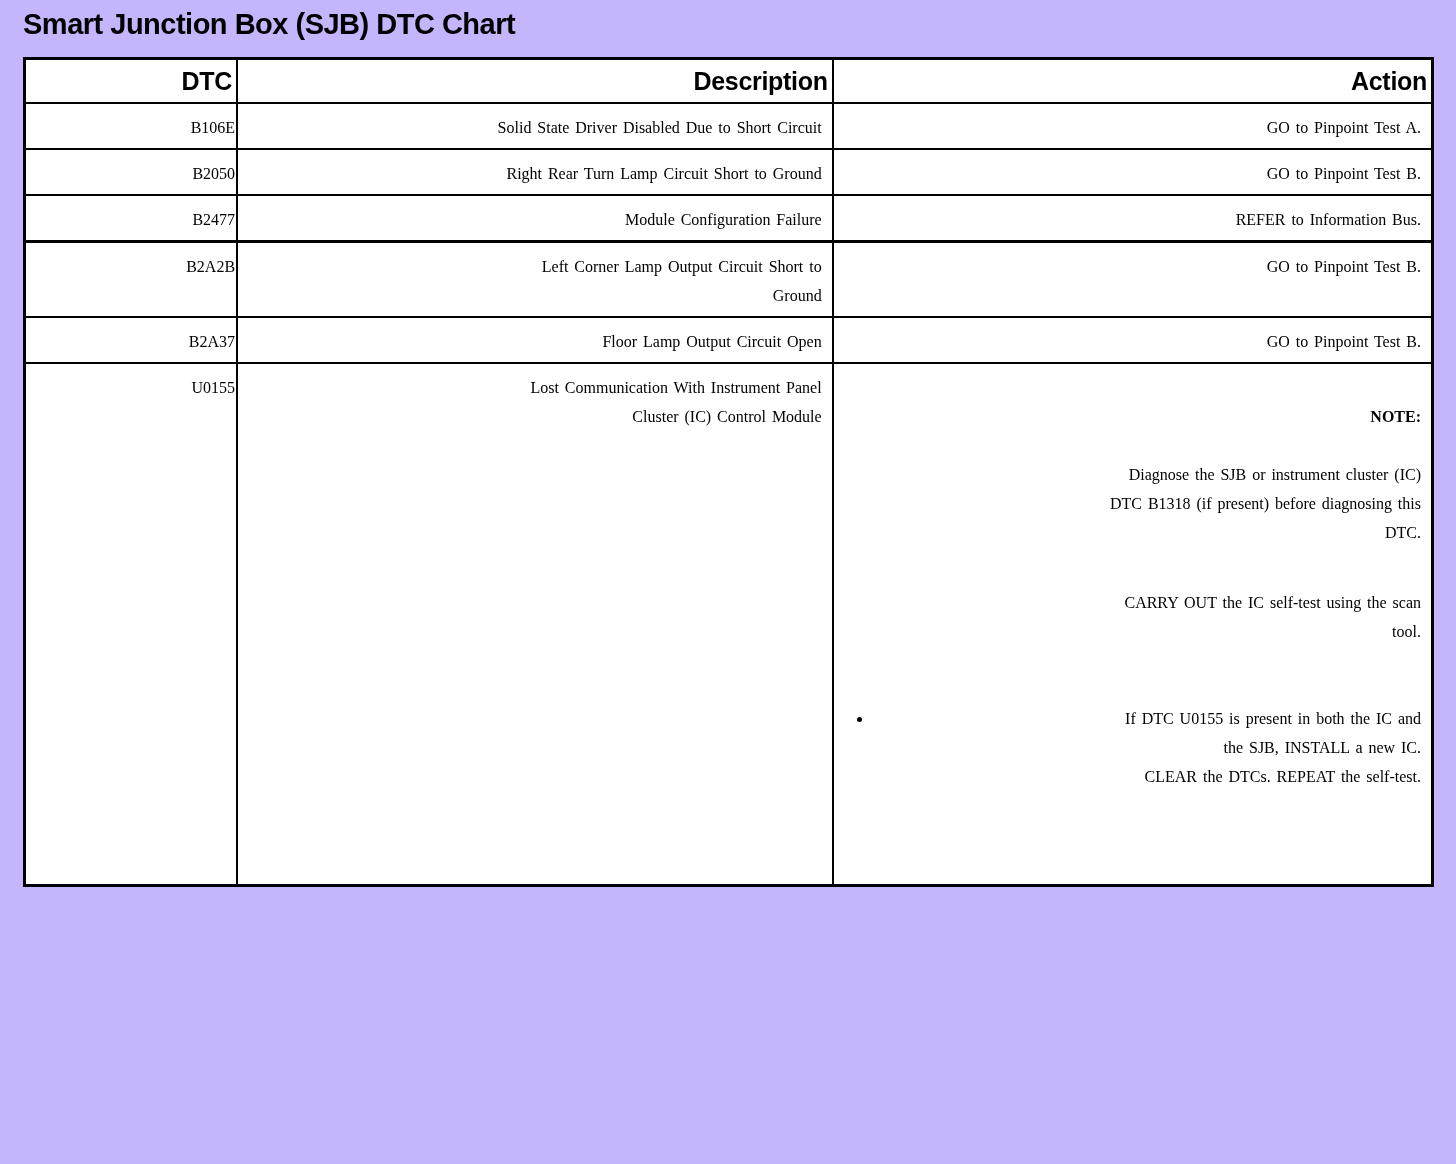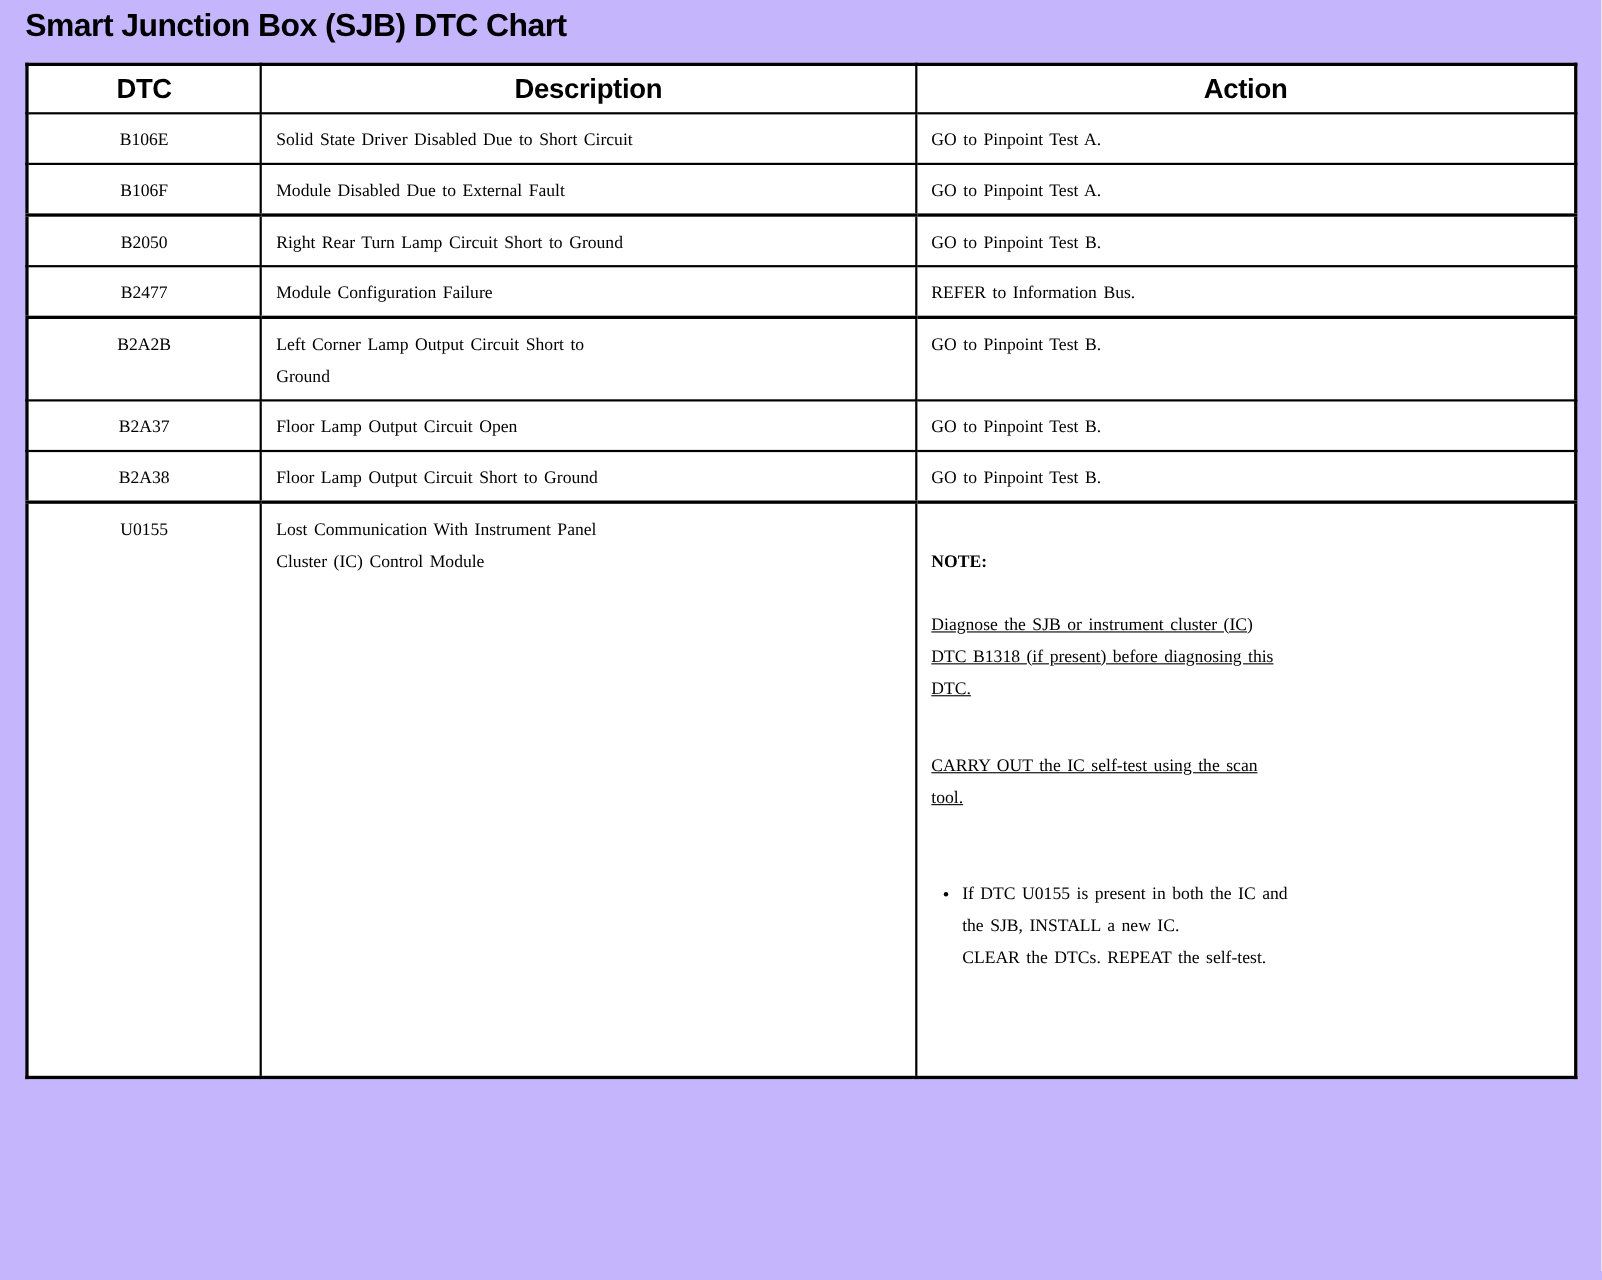--- a/index.html
+++ b/index.html
@@ -39,20 +39,21 @@
   }
   table.dtc-table col.c-dtc  { width: 15.1%; }
   table.dtc-table col.c-desc { width: 42.3%; }
   table.dtc-table col.c-act  { width: 42.6%; }
 
   table.dtc-table th,
   table.dtc-table td {
     border: 2px solid #000;
     vertical-align: top;
     box-sizing: border-box;
+    text-align: right;
   }
   table.dtc-table { border: 3px solid #000; }
   table.dtc-table tr.group-end th,
   table.dtc-table tr.group-end td { border-bottom-width: 3px; }
 
   th.col-header {
     font-family: "Liberation Sans", sans-serif;
     font-weight: 700;
     font-size: 25px;
     text-align: center;
@@ -79,21 +80,20 @@
   tr.r-tall td   { height: 45px; }
   tr.r-double td { height: 75px; }
   tr.r-note td   { height: 452px; }
 
   .note-label {
     font-weight: 700;
     font-family: "Liberation Serif", serif;
   }
   .note-text, .carry-text {
     white-space: pre-line;
-    text-decoration: underline;
   }
   .carry-text { margin-top: 12px; }
   ul.action-bullets {
     margin: 0;
     padding-left: 26px;
     list-style: disc;
   }
   ul.action-bullets li {
     white-space: pre-line;
     padding-left: 2px;
@@ -118,49 +118,39 @@
         <th class="col-header">Description</th>
         <th class="col-header">Action</th>
       </tr>
     </thead>
     <tbody>
       <tr class="r-single">
         <td class="dtc-cell">B106E</td>
         <td class="desc-cell">Solid State Driver Disabled Due to Short Circuit</td>
         <td class="act-cell">GO to Pinpoint Test A.</td>
       </tr>
-      <tr class="r-tall group-end">
-        <td class="dtc-cell">B106F</td>
-        <td class="desc-cell">Module Disabled Due to External Fault</td>
-        <td class="act-cell">GO to Pinpoint Test A.</td>
-      </tr>
       <tr class="r-tall">
         <td class="dtc-cell">B2050</td>
         <td class="desc-cell">Right Rear Turn Lamp Circuit Short to Ground</td>
         <td class="act-cell">GO to Pinpoint Test B.</td>
       </tr>
       <tr class="r-tall group-end">
         <td class="dtc-cell">B2477</td>
         <td class="desc-cell">Module Configuration Failure</td>
         <td class="act-cell">REFER to Information Bus.</td>
       </tr>
       <tr class="r-double">
         <td class="dtc-cell">B2A2B</td>
         <td class="desc-cell">Left Corner Lamp Output Circuit Short to
 Ground</td>
         <td class="act-cell">GO to Pinpoint Test B.</td>
       </tr>
       <tr class="r-tall">
         <td class="dtc-cell">B2A37</td>
         <td class="desc-cell">Floor Lamp Output Circuit Open</td>
-        <td class="act-cell">GO to Pinpoint Test B.</td>
-      </tr>
-      <tr class="r-single group-end">
-        <td class="dtc-cell">B2A38</td>
-        <td class="desc-cell">Floor Lamp Output Circuit Short to Ground</td>
         <td class="act-cell">GO to Pinpoint Test B.</td>
       </tr>
       <tr class="r-note">
         <td class="dtc-cell">U0155</td>
         <td class="desc-cell">Lost Communication With Instrument Panel
 Cluster (IC) Control Module</td>
         <td class="act-cell">
           <div class="note-label">NOTE:</div>
           <div class="note-text">Diagnose the SJB or instrument cluster (IC)
 DTC B1318 (if present) before diagnosing this

